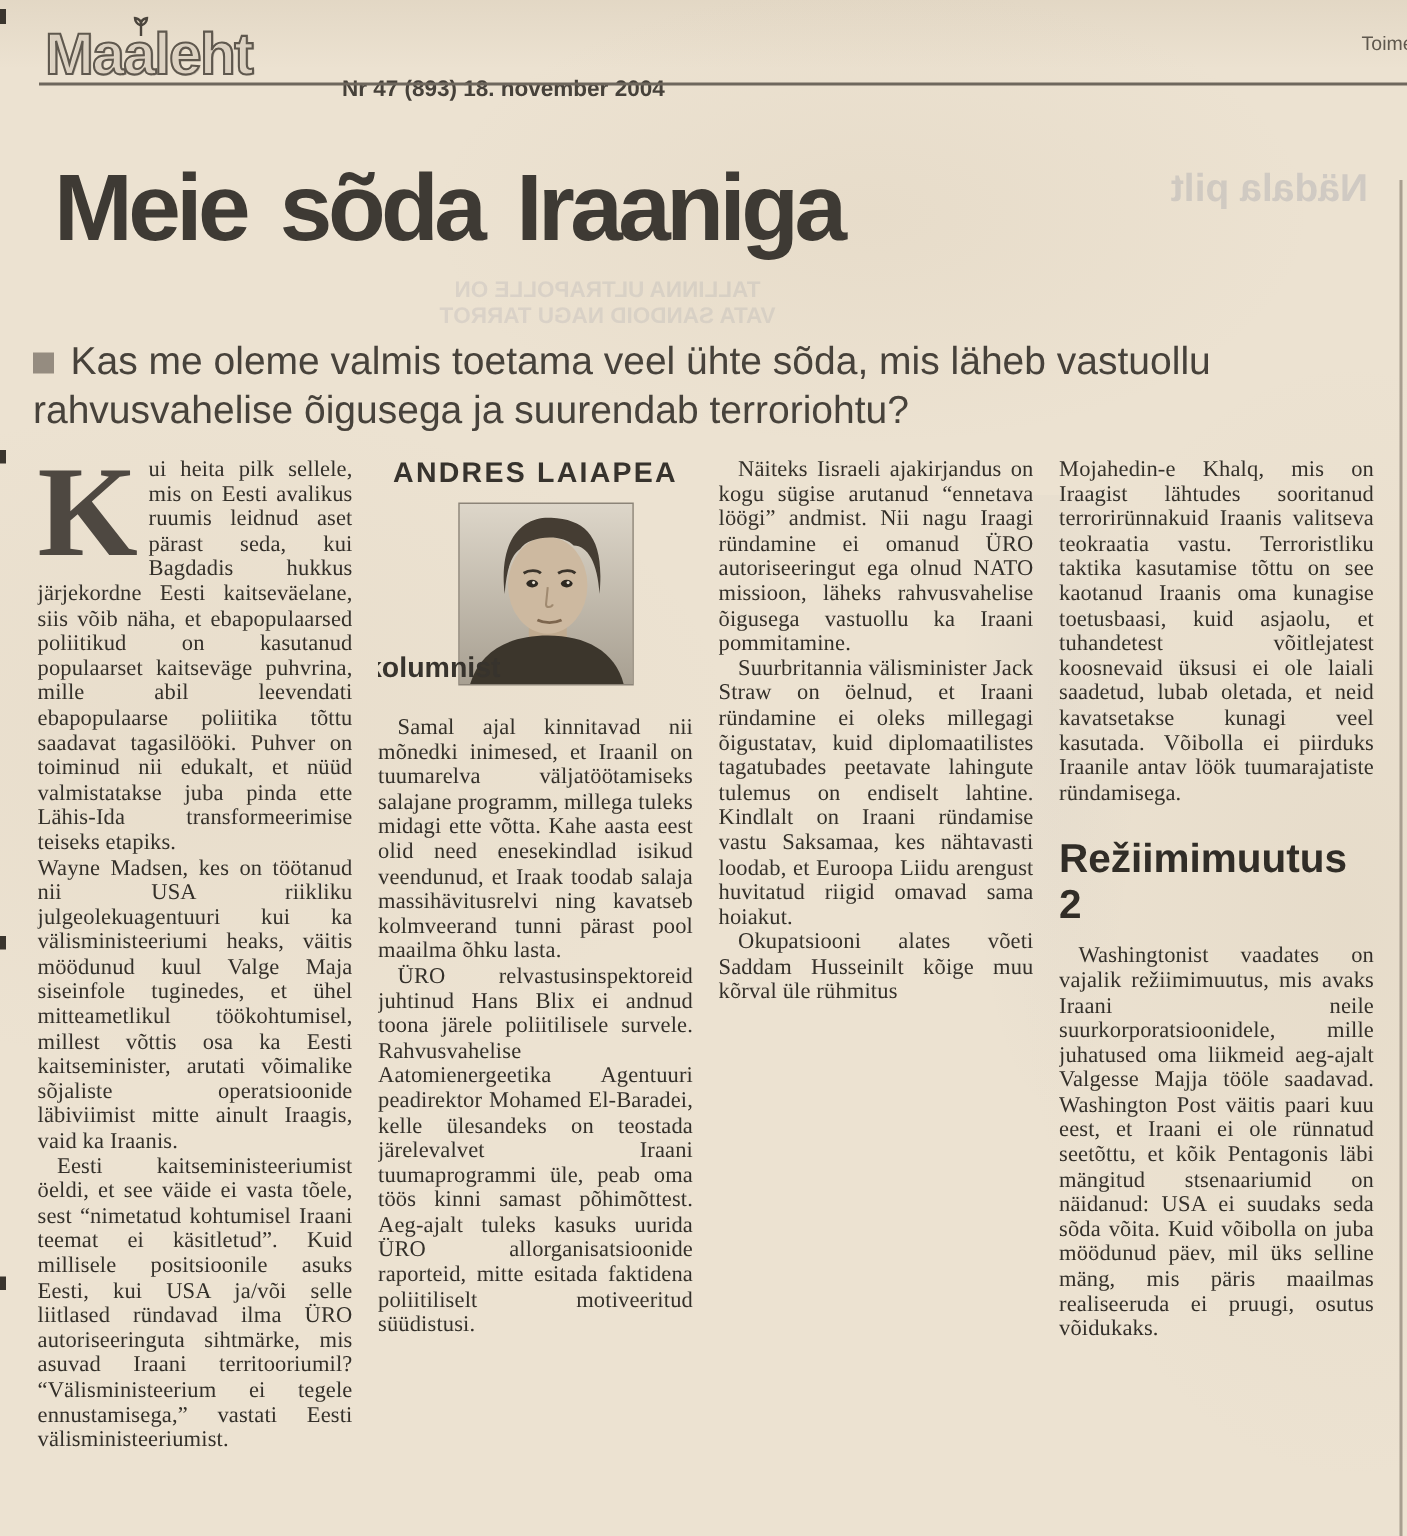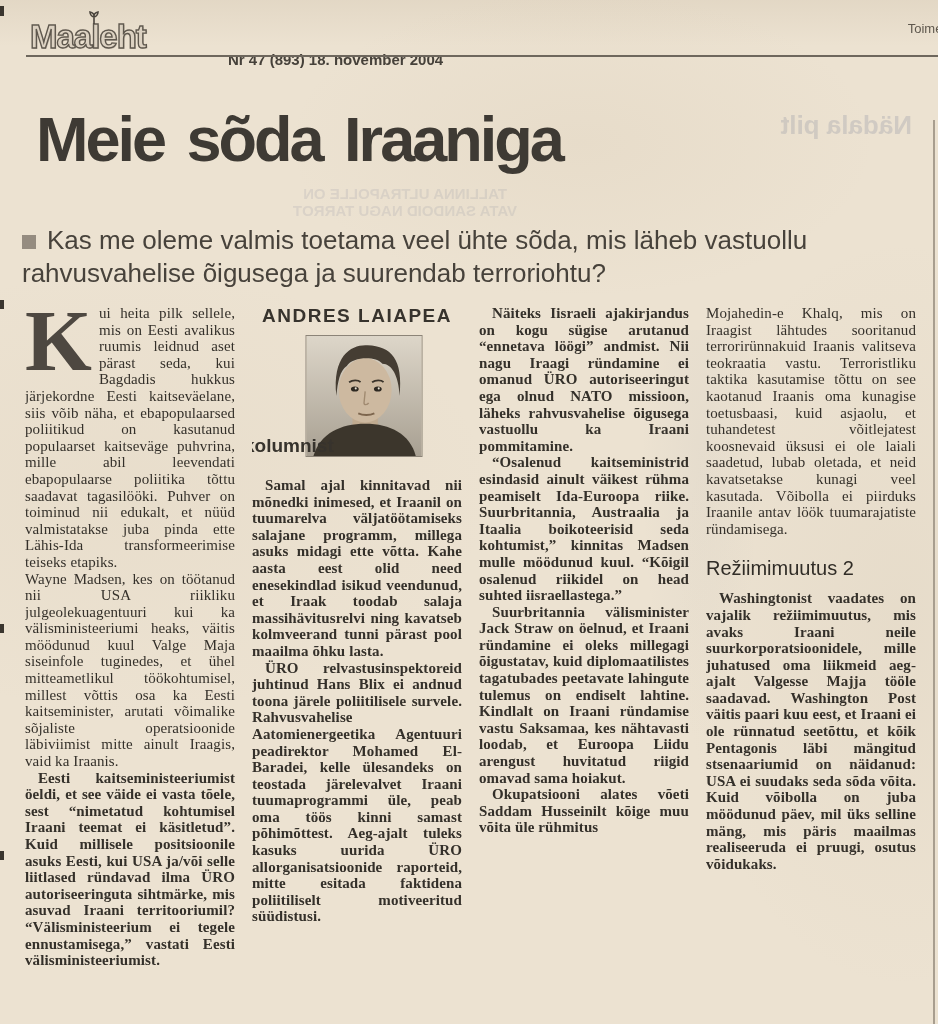--- a/index.html
+++ b/index.html
@@ -13,21 +13,21 @@
       radial-gradient(ellipse 300px 500px at 96% 60%, rgba(180,165,140,0.10), transparent 75%),
       linear-gradient(180deg, rgba(160,140,110,0.12), rgba(160,140,110,0) 46px);
     font-family:"Liberation Serif", serif;
     color:#34302a;
   }
 
   
   .masthead { position:absolute; left:30px; top:20px; height:36px; }
   .masthead-text {
     font-family:"Liberation Sans", sans-serif; font-weight:bold;
-    font-size:33px; letter-spacing:-1px; line-height:34px;
+    font-size:39px; letter-spacing:-1px; line-height:34px;
     color:rgba(236,226,209,0.55);
     -webkit-text-stroke:1.4px #5f584e;
     text-shadow:1px 1px 0 rgba(95,88,78,0.25);
   }
   .sprout { position:absolute; left:56px; top:-9px; }
   .issue-info {
     position:absolute; left:228px; top:51px;
     font-family:"Liberation Sans", sans-serif; font-weight:bold;
     font-size:15px; color:#46413a;
   }
@@ -70,24 +70,24 @@
   .columns {
     position:absolute; left:25px; right:22px; top:305px; bottom:4px;
     display:grid; grid-template-columns:repeat(4, 1fr); column-gap:17px;
     overflow:hidden;
   }
   .col { overflow:hidden; }
   .col p {
     margin:0; font-size:15px; line-height:16.6px; text-align:justify;
     letter-spacing:0.1px; color:#34302a;
   }
-  .col p.ind { text-indent:13px;font-weight:bold; }
+  .col p.ind { text-indent:13px; }
   .col-heading {
-    font-family:"Liberation Sans", sans-serif; font-weight:normal;
-    font-size:20px; color:#312d27; margin:20px 0 10px 0;
+    font-family:"Liberation Sans", sans-serif; font-weight:bold;
+    font-size:27px; color:#312d27; margin:20px 0 10px 0;
   }
   .dropcap {
     float:left; font-size:86px; line-height:0.78; font-weight:bold;
     color:#4e4841; padding:3px 7px 0 0; font-family:"Liberation Serif", serif;
   }
 
   
   .byline-name {
     font-family:"Liberation Sans", sans-serif; font-weight:bold;
     font-size:19px; letter-spacing:1.5px; text-align:center; color:#37332d;
@@ -160,29 +160,28 @@
           <ellipse cx="42" cy="46" rx="3.4" ry="2.2" fill="#2e2922"></ellipse>
           <ellipse cx="62" cy="46" rx="3.4" ry="2.2" fill="#2e2922"></ellipse>
           <circle cx="42.8" cy="45.4" r="0.9" fill="#e8e2d4"></circle>
           <circle cx="62.8" cy="45.4" r="0.9" fill="#e8e2d4"></circle>
           <path d="M37 40 C40 38 45 38 47 40 M57 40 C60 38 65 38 67 40" stroke="#3a332a" stroke-width="1.6" fill="none"></path>
           <path d="M51 48 L50 58 C50 60 53 60 54 58" stroke="#a08a70" stroke-width="1.2" fill="none"></path>
           <path d="M45 67 C49 69 55 69 59 67" stroke="#7d664e" stroke-width="1.6" fill="none"></path>
         </svg>
         <span class="kolumnist">kolumnist</span>
       </div>
-      <p class="ind">Samal ajal kinnitavad nii mõnedki inimesed, et Iraanil on tuumarelva väljatöötamiseks salajane programm, millega asuks midagi ette võtta. Kahe aasta eest olid need enesekindlad isikud veendunud, et Iraak toodab salaja massihävitusrelvi ning kavatseb kolmveerand tunni pärast pool maailma õhku lasta.</p>
+      <p class="ind">Samal ajal kinnitavad nii mõnedki inimesed, et Iraanil on tuumarelva väljatöötamiseks salajane programm, millega tuleks midagi ette võtta. Kahe aasta eest olid need enesekindlad isikud veendunud, et Iraak toodab salaja massihävitusrelvi ning kavatseb kolmveerand tunni pärast pool maailma õhku lasta.</p>
       <p class="ind">ÜRO relvastusinspektoreid juhtinud Hans Blix ei andnud toona järele poliitilisele survele. Rahvusvahelise Aatomienergeetika Agentuuri peadirektor Mohamed El-Baradei, kelle ülesandeks on teostada järelevalvet Iraani tuumaprogrammi üle, peab oma töös kinni samast põhimõttest. Aeg-ajalt tuleks kasuks uurida ÜRO allorganisatsioonide raporteid, mitte esitada faktidena poliitiliselt motiveeritud süüdistusi.</p>
     </div>
 
     <div class="col">
       <p class="ind">Näiteks Iisraeli ajakirjandus on kogu sügise arutanud “ennetava löögi” andmist. Nii nagu Iraagi ründamine ei omanud ÜRO autoriseeringut ega olnud NATO missioon, läheks rahvusvahelise õigusega vastuollu ka Iraani pommitamine.</p>
-      <p class="ind">“Osalenud kaitseministrid esindasid ainult väikest rühma peamiselt Ida-Euroopa riike. Suurbritannia, Austraalia ja Itaalia boikoteerisid seda kohtumist,” kinnitas Madsen mulle möödunud kuul. “Kõigil osalenud riikidel on head suhted iisraellastega.”</p>
       <p class="ind">Suurbritannia välisminister Jack Straw on öelnud, et Iraani ründamine ei oleks millegagi õigustatav, kuid diplomaatilistes tagatubades peetavate lahingute tulemus on endiselt lahtine. Kindlalt on Iraani ründamise vastu Saksamaa, kes nähtavasti loodab, et Euroopa Liidu arengust huvitatud riigid omavad sama hoiakut.</p>
-      <p class="ind">Okupatsiooni alates võeti Saddam Husseinilt kõige muu võita üle rühmitus</p>
+      <p class="ind">Okupatsiooni alates võeti Saddam Husseinilt kõige muu kõrval üle rühmitus</p>
     </div>
 
     <div class="col">
       <p>Mojahedin-e Khalq, mis on Iraagist lähtudes sooritanud terrorirünnakuid Iraanis valitseva teokraatia vastu. Terroristliku taktika kasutamise tõttu on see kaotanud Iraanis oma kunagise toetusbaasi, kuid asjaolu, et tuhandetest võitlejatest koosnevaid üksusi ei ole laiali saadetud, lubab oletada, et neid kavatsetakse kunagi veel kasutada. Võibolla ei piirduks Iraanile antav löök tuumarajatiste ründamisega.</p>
       <div class="col-heading">Režiimimuutus 2</div>
       <p class="ind">Washingtonist vaadates on vajalik režiimimuutus, mis avaks Iraani neile suurkorporatsioonidele, mille juhatused oma liikmeid aeg-ajalt Valgesse Majja tööle saadavad. Washington Post väitis paari kuu eest, et Iraani ei ole rünnatud seetõttu, et kõik Pentagonis läbi mängitud stsenaariumid on näidanud: USA ei suudaks seda sõda võita. Kuid võibolla on juba möödunud päev, mil üks selline mäng, mis päris maailmas realiseeruda ei pruugi, osutus võidukaks.</p>
     </div>
 
   </div>
 

